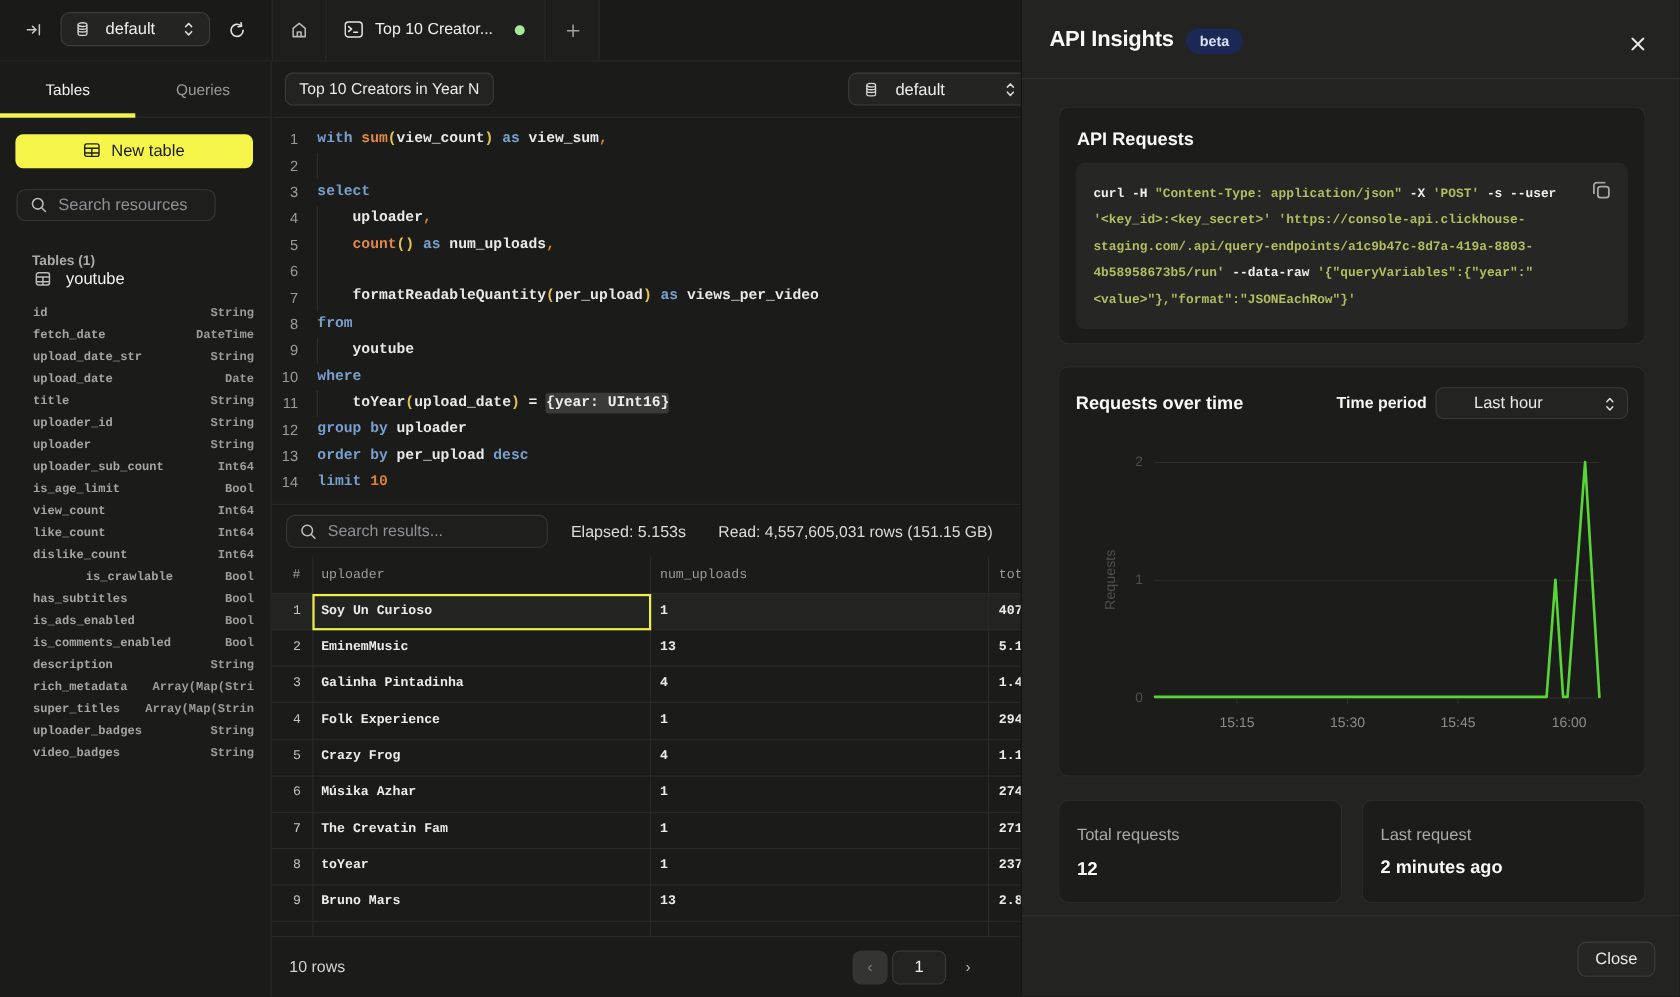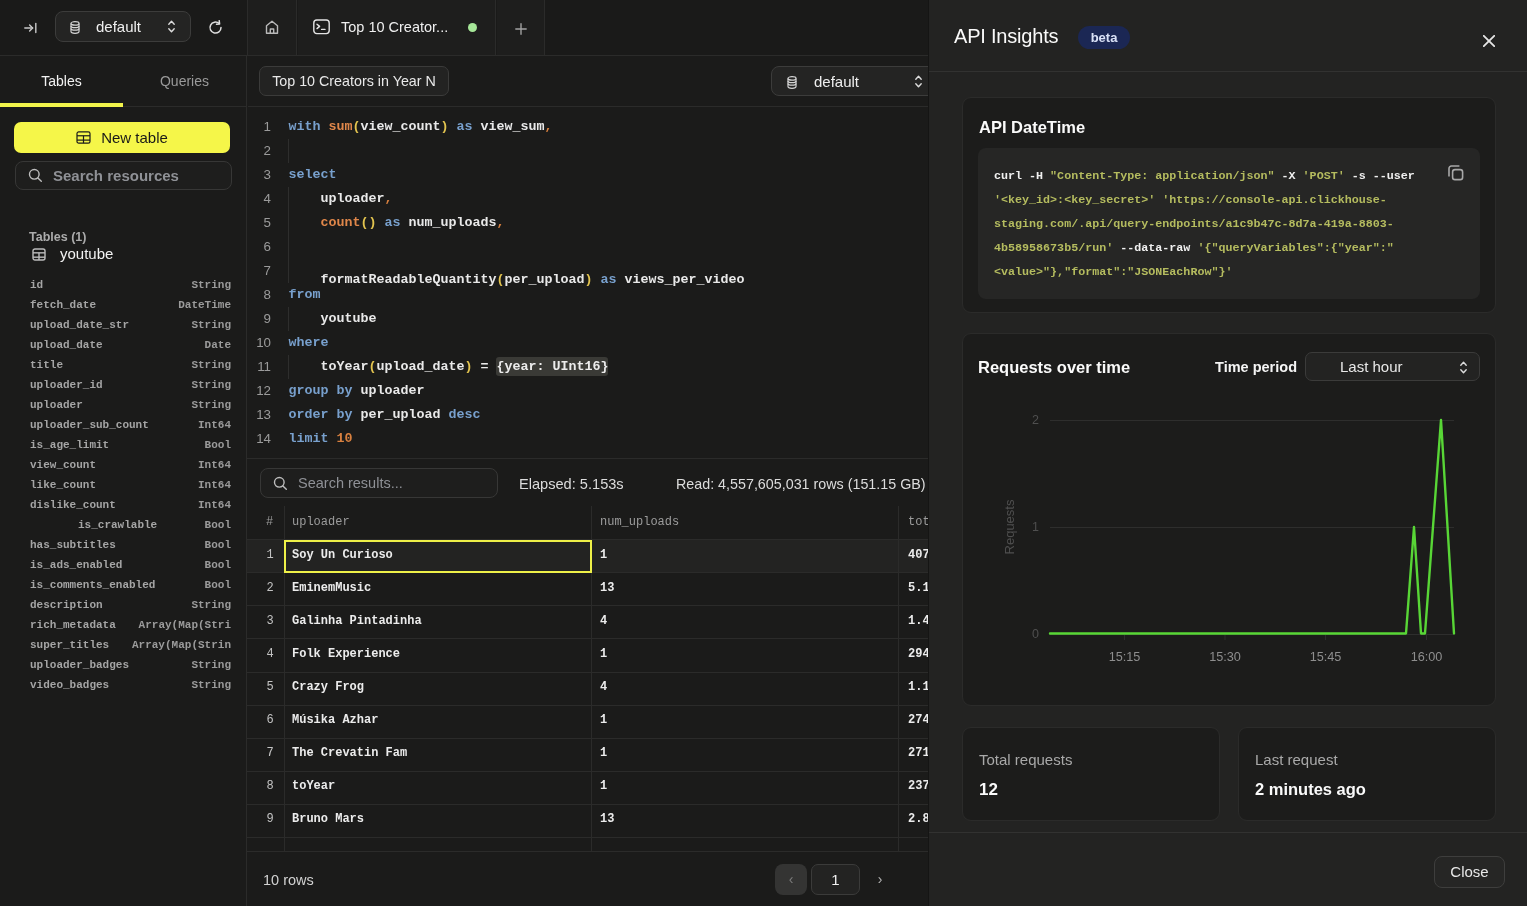--- a/index.html
+++ b/index.html
@@ -114,21 +114,21 @@
     <span class="icon" style="height:15px;"><svg width="15" height="13" viewBox="0 0 17 15" xmlns="http://www.w3.org/2000/svg" style="">
         <g stroke="#1c1c1b" stroke-width="1.4" fill="none">
           <rect x="1" y="1" width="15" height="13" rx="2"></rect>
           <line x1="1" y1="5.5" x2="16" y2="5.5"></line>
           <line x1="8.5" y1="5.5" x2="8.5" y2="14"></line>
           <line x1="1" y1="10.5" x2="16" y2="10.5"></line>
         </g>
       </svg></span>
     <span style="font-size:15px;margin-left:10px;font-weight:500;">New table</span>
   </div>
-  <div class="abs inputbox" style="left:15px;top:161px;width:217px;height:29px;display:flex;align-items:center;font-weight:bold;">
+  <div class="abs inputbox" style="left:15px;top:172px;width:181px;height:29px;display:flex;align-items:center;">
     <span class="icon" style="margin-left:12px;height:15px;"><svg width="15" height="15" viewBox="0 0 15 15" xmlns="http://www.w3.org/2000/svg" style="">
         <g stroke="#bdbdbd" stroke-width="1.4" fill="none" stroke-linecap="round">
           <circle cx="6.3" cy="6.3" r="4.8"></circle>
           <line x1="9.9" y1="9.9" x2="13.3" y2="13.3"></line>
         </g>
       </svg></span>
     <span style="font-size:15px;margin-left:10px;color:#8f9196;">Search resources</span>
   </div>
   <div class="abs" style="left:29px;top:230px;font-size:12.5px;font-weight:600;color:#ababab;">Tables (1)</div>
   <div class="abs" id="table-ic-g" style="left:32px;top:247px;"><svg width="14" height="13" viewBox="0 0 14 13" xmlns="http://www.w3.org/2000/svg" style="">
@@ -254,21 +254,21 @@
     <div class="codeline mono" style="left:41.5px;top:115px;"><span class="kw">with </span><span class="fn">sum</span><span class="pr">(</span><span class="id">view_count</span><span class="pr">)</span><span class="kw"> as </span><span class="id">view_sum</span><span class="nm">,</span></div>
     <div class="lnum" style="left:0px;top:139px;">2</div>
     <div class="lnum" style="left:0px;top:163px;">3</div>
     <div class="codeline mono" style="left:41.5px;top:163px;"><span class="kw">select</span></div>
     <div class="lnum" style="left:0px;top:187px;">4</div>
     <div class="codeline mono" style="left:41.5px;top:187px;">    <span class="id">uploader</span><span class="nm">,</span></div>
     <div class="lnum" style="left:0px;top:211px;">5</div>
     <div class="codeline mono" style="left:41.5px;top:211px;">    <span class="fn">count</span><span class="pr">()</span><span class="kw"> as </span><span class="id">num_uploads</span><span class="nm">,</span></div>
     <div class="lnum" style="left:0px;top:235px;">6</div>
     <div class="lnum" style="left:0px;top:259px;">7</div>
-    <div class="codeline mono" style="left:41.5px;top:268px;">    <span class="id">formatReadableQuantity</span><span class="pr">(</span><span class="id">per_upload</span><span class="pr">)</span><span class="kw"> as </span><span class="id">views_per_video</span></div>
+    <div class="codeline mono" style="left:41.5px;top:258px;">    <span class="id">formatReadableQuantity</span><span class="pr">(</span><span class="id">per_upload</span><span class="pr">)</span><span class="kw"> as </span><span class="id">views_per_video</span></div>
     <div class="lnum" style="left:0px;top:283px;">8</div>
     <div class="codeline mono" style="left:41.5px;top:283px;"><span class="kw">from</span></div>
     <div class="lnum" style="left:0px;top:307px;">9</div>
     <div class="codeline mono" style="left:41.5px;top:307px;">    <span class="id">youtube</span></div>
     <div class="lnum" style="left:0px;top:331px;">10</div>
     <div class="codeline mono" style="left:41.5px;top:331px;"><span class="kw">where</span></div>
     <div class="lnum" style="left:0px;top:355px;">11</div>
     <div class="codeline mono" style="left:41.5px;top:355px;">    <span class="id">toYear</span><span class="pr">(</span><span class="id">upload_date</span><span class="pr">)</span><span class="id"> = </span><span class="param">{year: UInt16}</span></div>
     <div class="lnum" style="left:0px;top:379px;">12</div>
     <div class="codeline mono" style="left:41.5px;top:379px;"><span class="kw">group by </span><span class="id">uploader</span></div>
@@ -289,21 +289,21 @@
   <div class="abs inputbox" style="left:260px;top:468px;width:238px;height:30px;display:flex;align-items:center;">
     <span class="icon" style="margin-left:12px;height:15px;"><svg width="15" height="15" viewBox="0 0 15 15" xmlns="http://www.w3.org/2000/svg" style="">
         <g stroke="#bdbdbd" stroke-width="1.4" fill="none" stroke-linecap="round">
           <circle cx="6.3" cy="6.3" r="4.8"></circle>
           <line x1="9.9" y1="9.9" x2="13.3" y2="13.3"></line>
         </g>
       </svg></span>
     <span style="font-size:14.5px;margin-left:10px;color:#8f9196;">Search results...</span>
   </div>
 <div class="abs" style="left:519px;top:476px;font-size:14.6px;color:#dcdcdc;">Elapsed: 5.153s</div>
-<div class="abs" style="left:676px;top:476px;font-size:14.3px;color:#dcdcdc;">Read: 4,557,605,031 rows (151.15 GB)</div>
+<div class="abs" style="left:653px;top:476px;font-size:14.3px;color:#dcdcdc;">Read: 4,557,605,031 rows (151.15 GB)</div>
 <div class="abs mono" style="left:247px;top:506px;width:680px;height:33px;line-height:33px;font-size:12px;color:#9c9c9c;">
     <span style="position:absolute;left:19px;">#</span>
     <span style="position:absolute;left:45px;">uploader</span>
     <span style="position:absolute;left:353px;">num_uploads</span>
     <span style="position:absolute;left:661px;">tot</span>
   </div>
 <div class="abs mono" style="left:247px;top:539px;width:681px;height:33px;line-height:33px;font-size:12px;color:#ececec;font-weight:bold;background:#232322;">
     <span class="rownum" style="position:absolute;left:16px;width:14px;text-align:center;">1</span>
     <span style="position:absolute;left:45px;">Soy Un Curioso</span>
     <span style="position:absolute;left:353px;">1</span>
@@ -372,32 +372,32 @@
 <div class="abs sep" style="left:898px;top:506px;width:1px;height:345px;"></div>
 <div class="abs sep" style="left:247px;top:851px;width:681px;height:1px;"></div>
 <div class="abs" style="left:263px;top:872px;font-size:14.5px;color:#d2d2d2;">10 rows</div>
 <div class="abs" style="left:775px;top:864px;width:32px;height:31px;background:#343433;border-radius:8px;text-align:center;line-height:31px;color:#7d7d7d;font-size:14px;">‹</div>
 <div class="abs chip" style="left:811px;top:864px;width:49px;height:31px;text-align:center;line-height:29px;font-size:15px;color:#f0f0f0;">1</div>
 <div class="abs" style="left:872px;top:864px;width:16px;height:31px;text-align:center;line-height:31px;color:#b5b5b5;font-size:14px;">›</div>
 
   <div class="abs" style="left:283.5px;top:539.5px;width:308.5px;height:33.5px;border:2px solid #eef048;z-index:5;"></div>
 
   <div class="abs" id="panel"></div>
-  <div class="abs" style="left:954px;top:25px;font-size:20px;font-weight:normal;color:#fafafa;letter-spacing:-0.2px;">API Insights</div>
+  <div class="abs" style="left:954px;top:25px;font-size:20px;font-weight:bold;color:#fafafa;letter-spacing:-0.2px;">API Insights</div>
   <div class="abs badge" style="left:1078px;top:26px;width:52px;height:23px;line-height:23px;text-align:center;font-weight:600;">beta</div>
   <div class="abs" id="close-x" style="left:1483px;top:33px;"><svg width="12" height="12" viewBox="0 0 12 12" xmlns="http://www.w3.org/2000/svg">
       <g stroke="#e6e6e6" stroke-width="1.8" stroke-linecap="round">
         <line x1="0.8" y1="0.8" x2="11.2" y2="11.2"></line>
         <line x1="11.2" y1="0.8" x2="0.8" y2="11.2"></line>
       </g>
     </svg></div>
   <div class="abs" style="left:929px;top:71px;width:598px;height:1px;background:#323231;"></div>
 
   <div class="card" style="left:962px;top:97px;width:534px;height:216px;"></div>
-  <div class="abs" style="left:979px;top:118px;font-size:16.5px;font-weight:bold;color:#fafafa;">API DateTime</div>
+  <div class="abs" style="left:979px;top:118px;font-size:16.5px;font-weight:bold;color:#fafafa;">API Requests</div>
   <div class="abs codeblock" style="left:978px;top:148px;width:502px;height:151px;"></div>
   <div class="abs mono" id="curl" style="left:994px;top:164px;font-size:11.7px;line-height:24px;white-space:pre;font-weight:bold;"><span class="cw">curl -H </span><span class="cs">"Content-Type: application/json"</span><span class="cw"> -X </span><span class="cs">'POST'</span><span class="cw"> -s --user</span>
 <span class="cs">'&lt;key_id&gt;:&lt;key_secret&gt;' 'https://console-api.clickhouse-</span>
 <span class="cs">staging.com/.api/query-endpoints/a1c9b47c-8d7a-419a-8803-</span>
 <span class="cs">4b58958673b5/run'</span><span class="cw"> --data-raw </span><span class="cs">'{"queryVariables":{"year":"</span>
 <span class="cs">&lt;value&gt;"},"format":"JSONEachRow"}'</span>
 </div>
   <div class="abs" id="copy-ic" style="left:1448px;top:165px;"><svg width="16" height="16" viewBox="0 0 16 16" xmlns="http://www.w3.org/2000/svg">
       <g stroke="#a8a8a8" stroke-width="1.6" fill="none">
         <rect x="4.6" y="4.6" width="10" height="10" rx="2.4"></rect>

